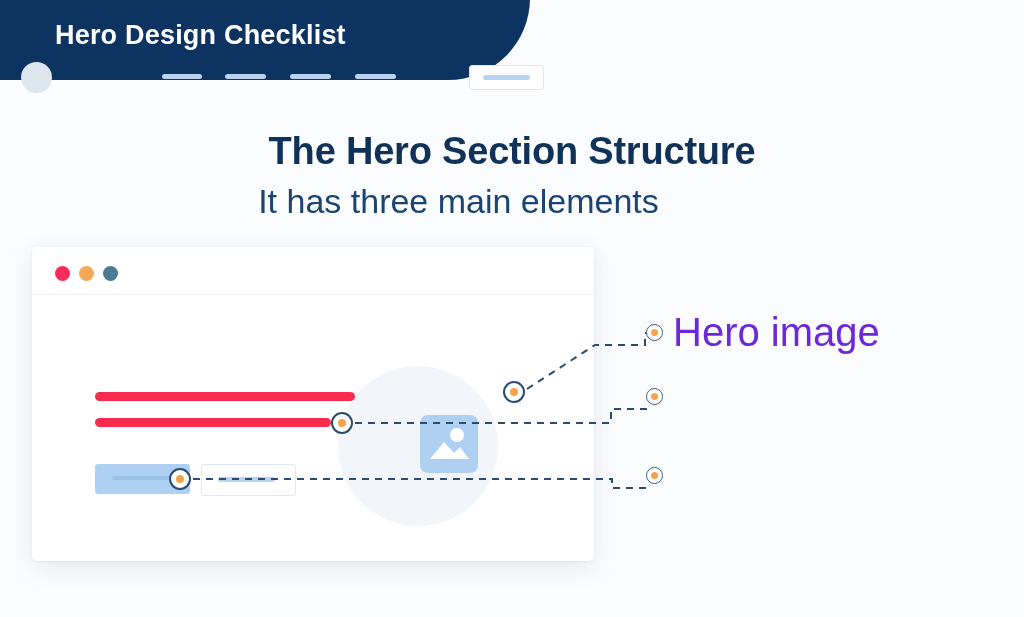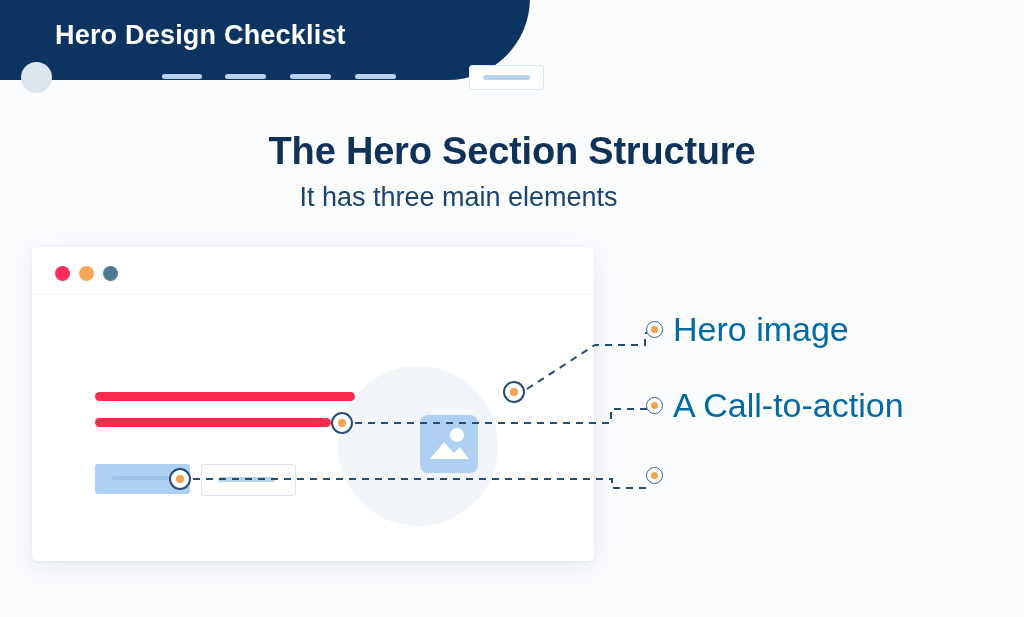--- a/index.html
+++ b/index.html
@@ -51,21 +51,21 @@
     font-weight: bold;
     letter-spacing: -0.2px;
   }
   .page-subtitle {
     position: absolute;
     left: 0;
     top: 182px;
     width: 917px;
     text-align: center;
     color: #1b4471;
-    font-size: 27px;
+    font-size: 34px;
     font-weight: normal;
   }
 
   
   .browser {
     position: absolute;
     left: 32px;
     top: 247px;
     width: 562px;
     height: 314px;
@@ -260,22 +260,22 @@
     position: absolute;
     left: 4px;
     top: 4px;
     width: 7px;
     height: 7px;
     border-radius: 50%;
     background: #f5a34a;
   }
   .callout-label {
     margin-left: 10px;
-    color: #0369a1;
-    font-size: 34px;
+    color: #6d28d9;
+    font-size: 40px;
     font-weight: normal;
     white-space: nowrap;
     line-height: 1;
   }
 </style>
 </head>
 <body>
 
 <div id="stage">
 
@@ -333,19 +333,18 @@
   <div class="marker m-image"></div>
   <div class="marker m-cta"></div>
   <div class="marker m-headline"></div>
 
   <div class="callout c1">
     <span class="callout-marker"></span>
     <span class="callout-label">Hero image</span>
   </div>
   <div class="callout c2">
     <span class="callout-marker"></span>
-    <span class="callout-label">A Call-to-action</span>
   </div>
   <div class="callout c3">
     <span class="callout-marker"></span>
   </div>
 
 </div>
 
 </body></html>

